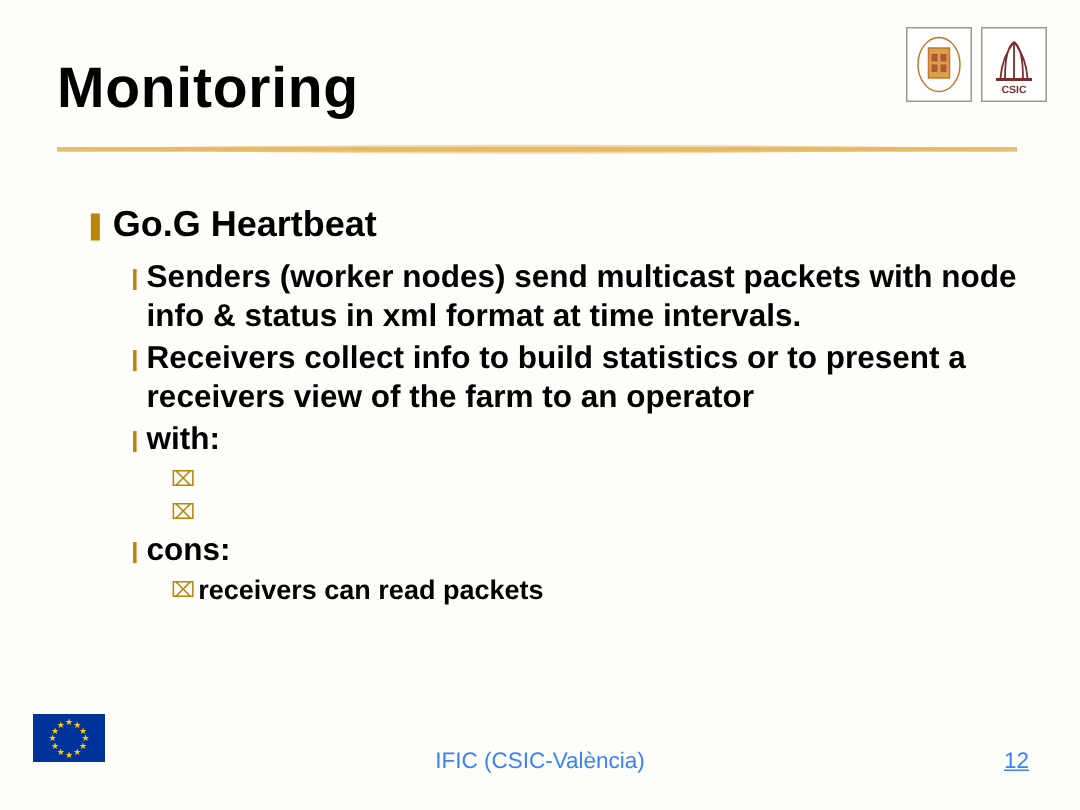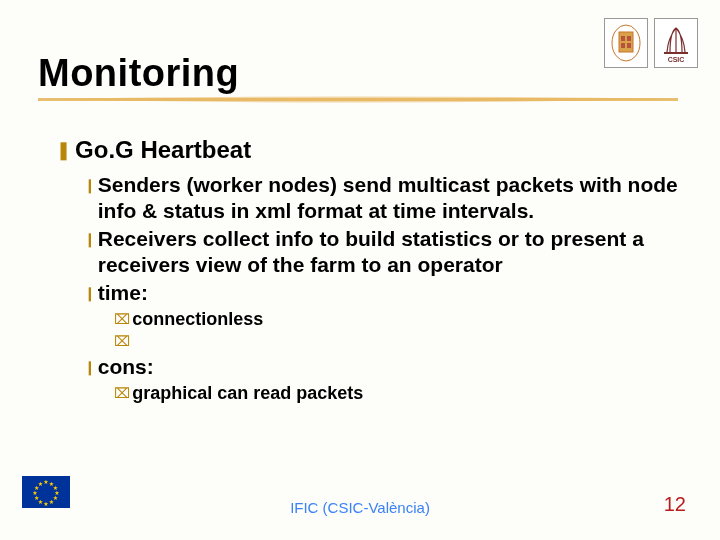--- a/index.html
+++ b/index.html
@@ -23,21 +23,21 @@
     height: 50px;
     border: 1px solid #999;
     background: #fff;
     display: flex;
     align-items: center;
     justify-content: center;
   }
   .logo svg { width: 36px; height: 42px; }
   .title {
     position: absolute;
-    top: 52px;
+    top: 38px;
     left: 38px;
     font-size: 38px;
     font-weight: bold;
     color: #000;
     letter-spacing: 0.5px;
   }
   .underline {
     position: absolute;
     top: 94px;
     left: 38px;
@@ -132,22 +132,23 @@
     left: 0;
     width: 100%;
     text-align: center;
     font-size: 15px;
     color: #3b82f6;
   }
   .footer-right {
     position: absolute;
     bottom: 24px;
     right: 34px;
-    font-size: 20px;
-    color: #b91c1c;
+    font-size: 15px;
+    color: #3b82f6;
+    text-decoration: underline;
   }
 </style>
 </head>
 <body>
 
 <div class="logos">
   <div class="logo">
     <svg viewBox="0 0 36 42">
       <ellipse cx="18" cy="21" rx="14" ry="18" fill="none" stroke="#c6762a" stroke-width="1"></ellipse>
       <rect x="11" y="10" width="14" height="20" fill="#d9a24a" stroke="#c6762a"></rect>
@@ -184,42 +185,41 @@
     <div class="lvl2">
       <span class="bullet">❙</span>
       <span class="text">Senders (worker nodes) send multicast packets with node info &amp; status in xml format at time intervals.</span>
     </div>
     <div class="lvl2">
       <span class="bullet">❙</span>
       <span class="text">Receivers collect info to build statistics or to present a receivers view of the farm to an operator</span>
     </div>
     <div class="lvl2">
       <span class="bullet">❙</span>
-      <span class="text">time:</span>
+      <span class="text">with:</span>
     </div>
 
     <div class="lvl3-group">
       <div class="lvl3">
         <span class="bullet">⌧</span>
-        <span class="text">connectionless</span>
       </div>
       <div class="lvl3">
         <span class="bullet">⌧</span>
       </div>
     </div>
 
     <div class="lvl2">
       <span class="bullet">❙</span>
       <span class="text">cons:</span>
     </div>
 
     <div class="lvl3-group">
       <div class="lvl3">
         <span class="bullet">⌧</span>
-        <span class="text">graphical can read packets</span>
+        <span class="text">receivers can read packets</span>
       </div>
     </div>
   </div>
 </div>
 
 <div class="eu-flag">
   <div class="stars">
     <span class="star" style="left:50%;top:4%">★</span>
     <span class="star" style="left:73%;top:11%">★</span>
     <span class="star" style="left:89%;top:29%">★</span>

